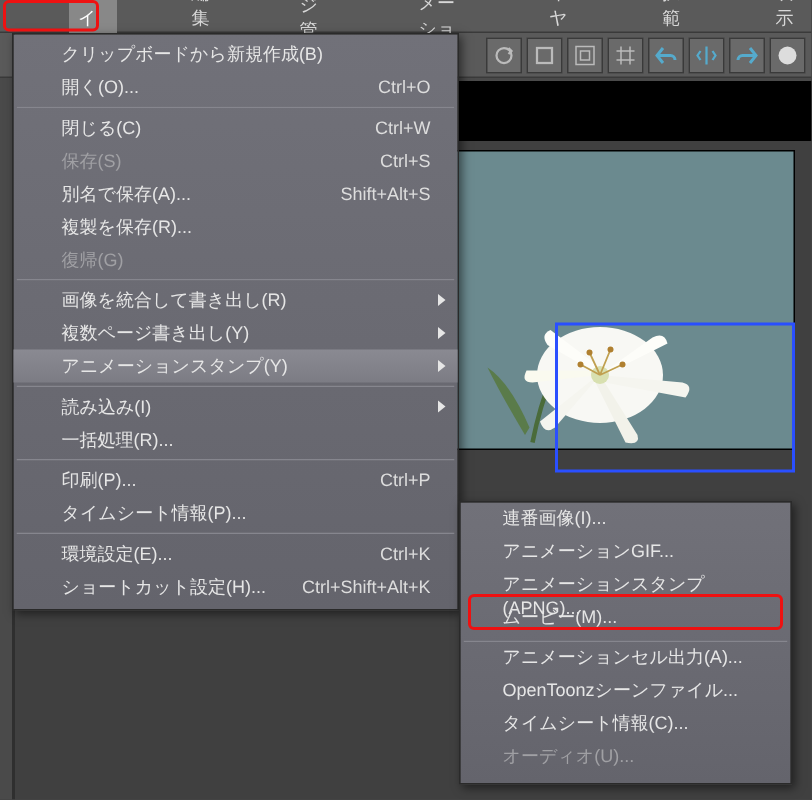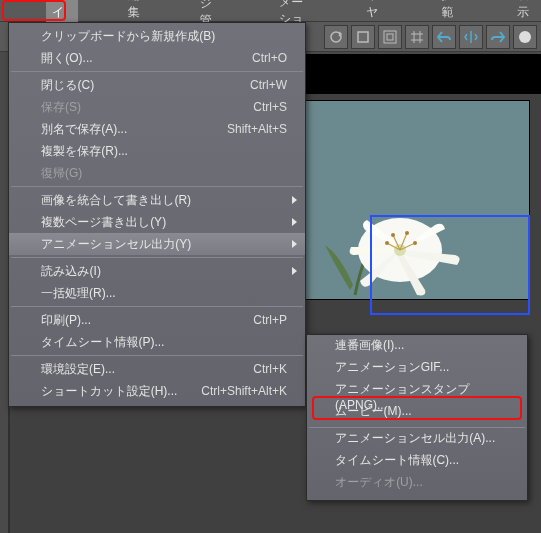--- a/index.html
+++ b/index.html
@@ -156,21 +156,21 @@
       <span>復帰(G)</span>
     </div>
     <div class="sep"></div>
     <div class="item arrow">
       <span>画像を統合して書き出し(R)</span>
     </div>
     <div class="item arrow">
       <span>複数ページ書き出し(Y)</span>
     </div>
     <div class="item arrow highlight">
-      <span>アニメーションセル出力(Y)</span>
+      <span>アニメーションスタンプ(Y)</span>
     </div>
     <div class="sep"></div>
     <div class="item arrow">
       <span>読み込み(I)</span>
     </div>
     <div class="item">
       <span>一括処理(R)...</span>
     </div>
     <div class="sep"></div>
     <div class="item">
@@ -201,19 +201,22 @@
       <span>アニメーションスタンプ(APNG)...</span>
     </div>
     <div class="item">
       <span>ムービー(M)...</span>
     </div>
     <div class="sep"></div>
     <div class="item">
       <span>アニメーションセル出力(A)...</span>
     </div>
     <div class="item">
+      <span>OpenToonzシーンファイル...</span>
+    </div>
+    <div class="item">
       <span>タイムシート情報(C)...</span>
     </div>
     <div class="item disabled">
       <span>オーディオ(U)...</span>
     </div>
   </div>
 <div class="hl-movie"></div>
 
 </body></html>

